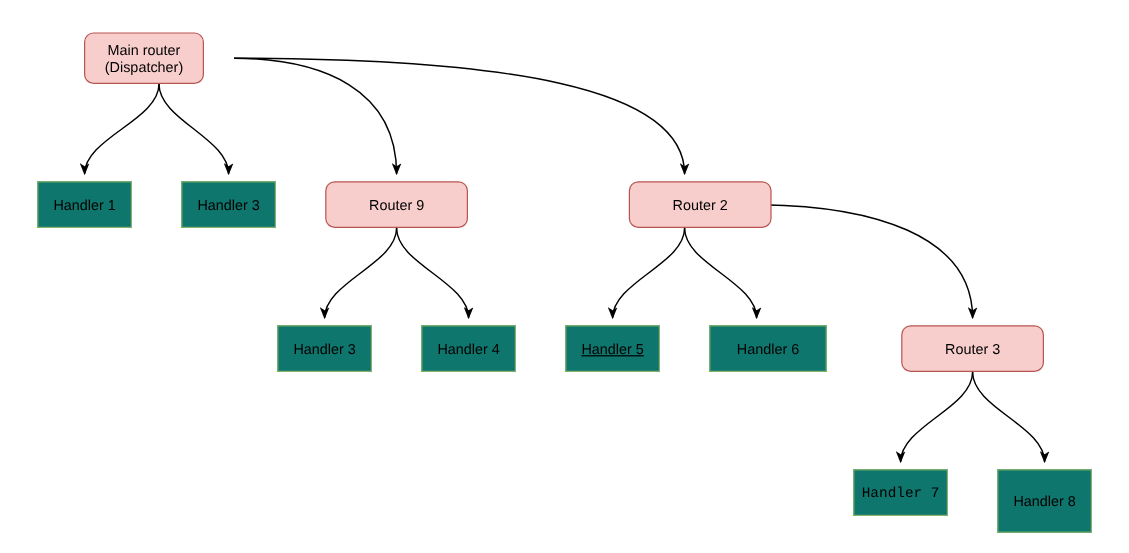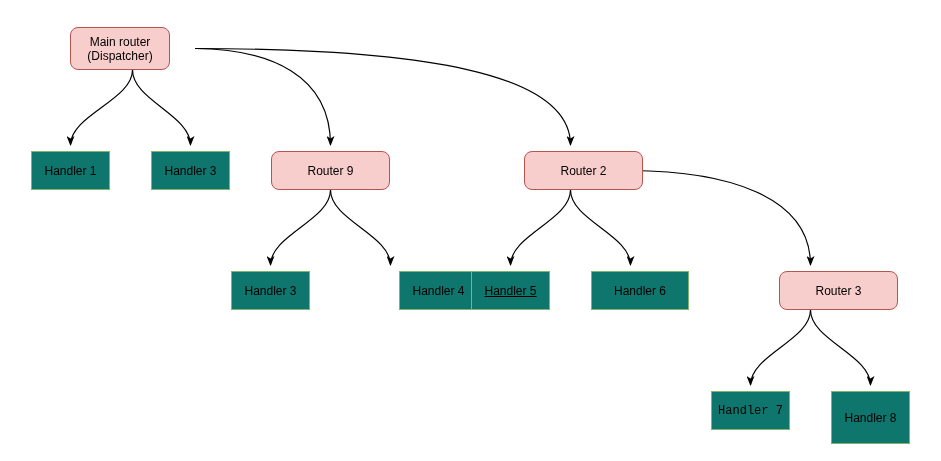--- a/index.html
+++ b/index.html
@@ -93,30 +93,30 @@
       </div>
       <div class="node node-router" style="left: 271px; top: 151px; width: 119px; height: 39px;">
         <span class="node-label">Router 9</span>
       </div>
       <div class="node node-router" style="left: 524px; top: 151px; width: 119px; height: 39px;">
         <span class="node-label">Router 2</span>
       </div>
       <div class="node node-handler" style="left: 231px; top: 271px; width: 79px; height: 39px;">
         <span class="node-label">Handler 3</span>
       </div>
-      <div class="node node-handler" style="left: 351px; top: 271px; width: 79px; height: 39px; margin-left: 48px;">
+      <div class="node node-handler" style="left: 351px; top: 271px; width: 79px; height: 39px;">
         <span class="node-label">Handler 4</span>
       </div>
       <div class="node node-handler" style="left: 471px; top: 271px; width: 79px; height: 39px; text-decoration: underline;">
         <span class="node-label">Handler 5</span>
       </div>
       <div class="node node-handler" style="left: 591px; top: 271px; width: 98px; height: 39px; justify-content: center;">
         <span class="node-label">Handler 6</span>
       </div>
-      <div class="node node-router" style="left: 751px; top: 271px; width: 119px; height: 39px; margin-left: 28px;">
+      <div class="node node-router" style="left: 751px; top: 271px; width: 119px; height: 39px;">
         <span class="node-label">Router 3</span>
       </div>
       <div class="node node-handler" style="left: 711px; top: 391px; width: 79px; height: 39px; font-family: Liberation Mono, monospace;">
         <span class="node-label">Handler 7</span>
       </div>
       <div class="node node-handler" style="left: 831px; top: 391px; width: 79px; height: 53px;">
         <span class="node-label">Handler 8</span>
       </div>
     </div>
 

